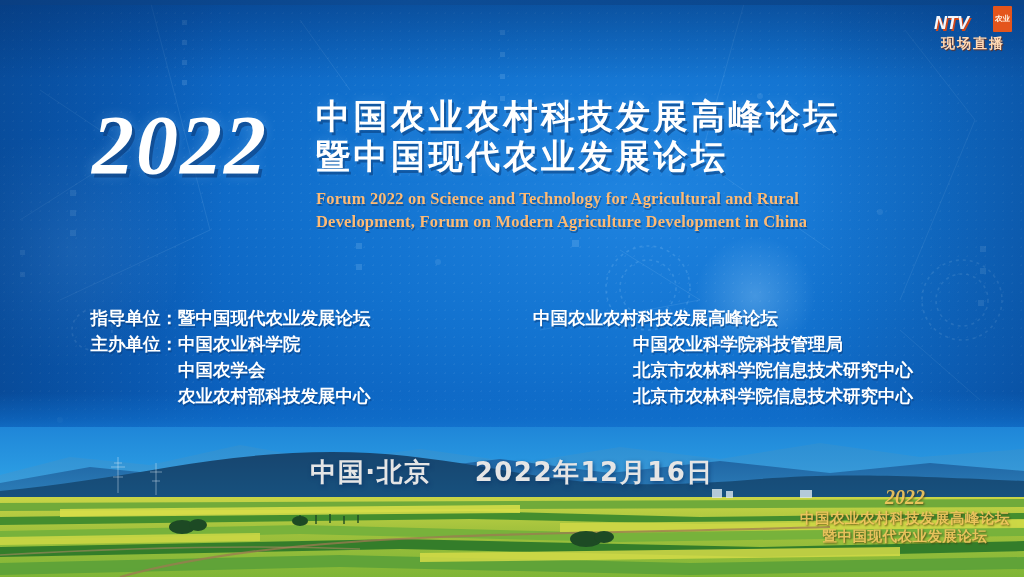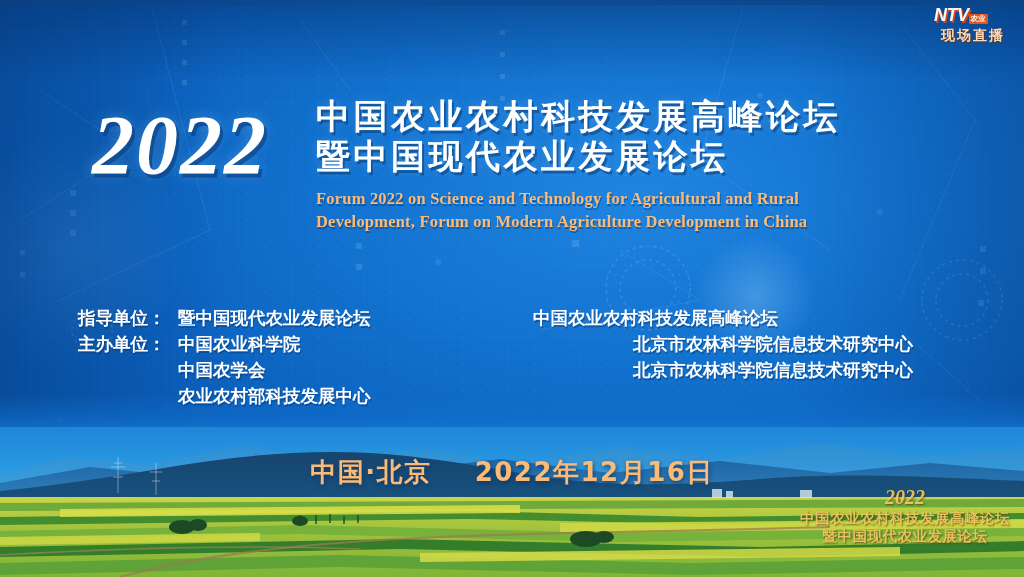--- a/index.html
+++ b/index.html
@@ -99,62 +99,62 @@
 
   
   .org {
     position:absolute;
     font-family:"DejaVu Sans", "Liberation Sans", sans-serif;
     font-weight:700; font-size:17.5px; line-height:26px;
     color:#ffffff;
     text-shadow:1px 2px 0 rgba(8,58,120,.5);
     white-space:nowrap;
   }
-  .org-left  { left:78px;  top:305px; }
+  .org-left  { left:78px;  top:305px;text-align:right; }
   .org-right { left:533px; top:305px; }
   .org-row { display:flex; }
   .org-label { width:100px; flex:none; }
   .org-label.empty { visibility:hidden; }
   .org-value { flex:none; }
 
   
   .locdate {
     position:absolute; left:0; top:455px; width:1024px;
     text-align:center;
     font-family:"DejaVu Sans", "Liberation Sans", sans-serif;
     font-weight:700; font-size:26px; letter-spacing:1.5px;
-    color:#fdba74;
+    color:#e5e5e5;
     text-shadow:1px 2px 4px rgba(6,46,100,.65);
     white-space:nowrap;
   }
   .locdate .gap { display:inline-block; width:22px; }
 
   
   .livebug {
     position:absolute; right:12px; top:6px;
     width:78px;
     text-align:center;
     line-height:1;
   }
   .livebug .row1 {
-    display:flex; align-items:flex-end; justify-content:flex-start; gap:0;
+    display:flex; align-items:flex-end; justify-content:space-between; gap:0;
   }
   .livebug .ntv {
     font-family:"Liberation Sans", sans-serif;
     font-weight:700; font-style:italic; font-size:18px;
     letter-spacing:-.5px;
     color:#f4f7fb;
     text-shadow:1.5px 1.5px 0 #d2471a;
   }
   .livebug .cn-small {
     font-family:"DejaVu Sans", sans-serif;
     font-weight:700; font-size:7.5px; line-height:8px;
     color:#fff4e4;
     background:#e4551c;
-    padding:1px 2px; border-radius:1px;
+    padding:9px 2px; border-radius:1px;
     text-shadow:none;
   }
   .livebug .row2 {
     margin-top:4px;
     font-family:"DejaVu Sans", sans-serif;
     font-weight:700; font-size:14px; letter-spacing:2px;
     color:#ffd9b4;
     text-shadow:1px 1px 1px rgba(120,40,5,.8);
   }
 
@@ -351,20 +351,24 @@
       <span class="org-value">农业农村部科技发展中心</span>
     </div>
   </div>
 
   <div class="org org-right">
     <div class="org-row">
       <span class="org-value">中国农业农村科技发展高峰论坛</span>
     </div>
     <div class="org-row">
       <span class="org-label empty">承办单位：</span>
+      <span class="org-value">中国农业科学院科技管理局</span>
+    </div>
+    <div class="org-row">
+      <span class="org-label empty">承办单位：</span>
       <span class="org-value">北京市农林科学院信息技术研究中心</span>
     </div>
     <div class="org-row">
       <span class="org-label empty">承办单位：</span>
       <span class="org-value">北京市农林科学院信息技术研究中心</span>
     </div>
   </div>
 
   <div class="locdate">
     <span>中国·北京</span>

